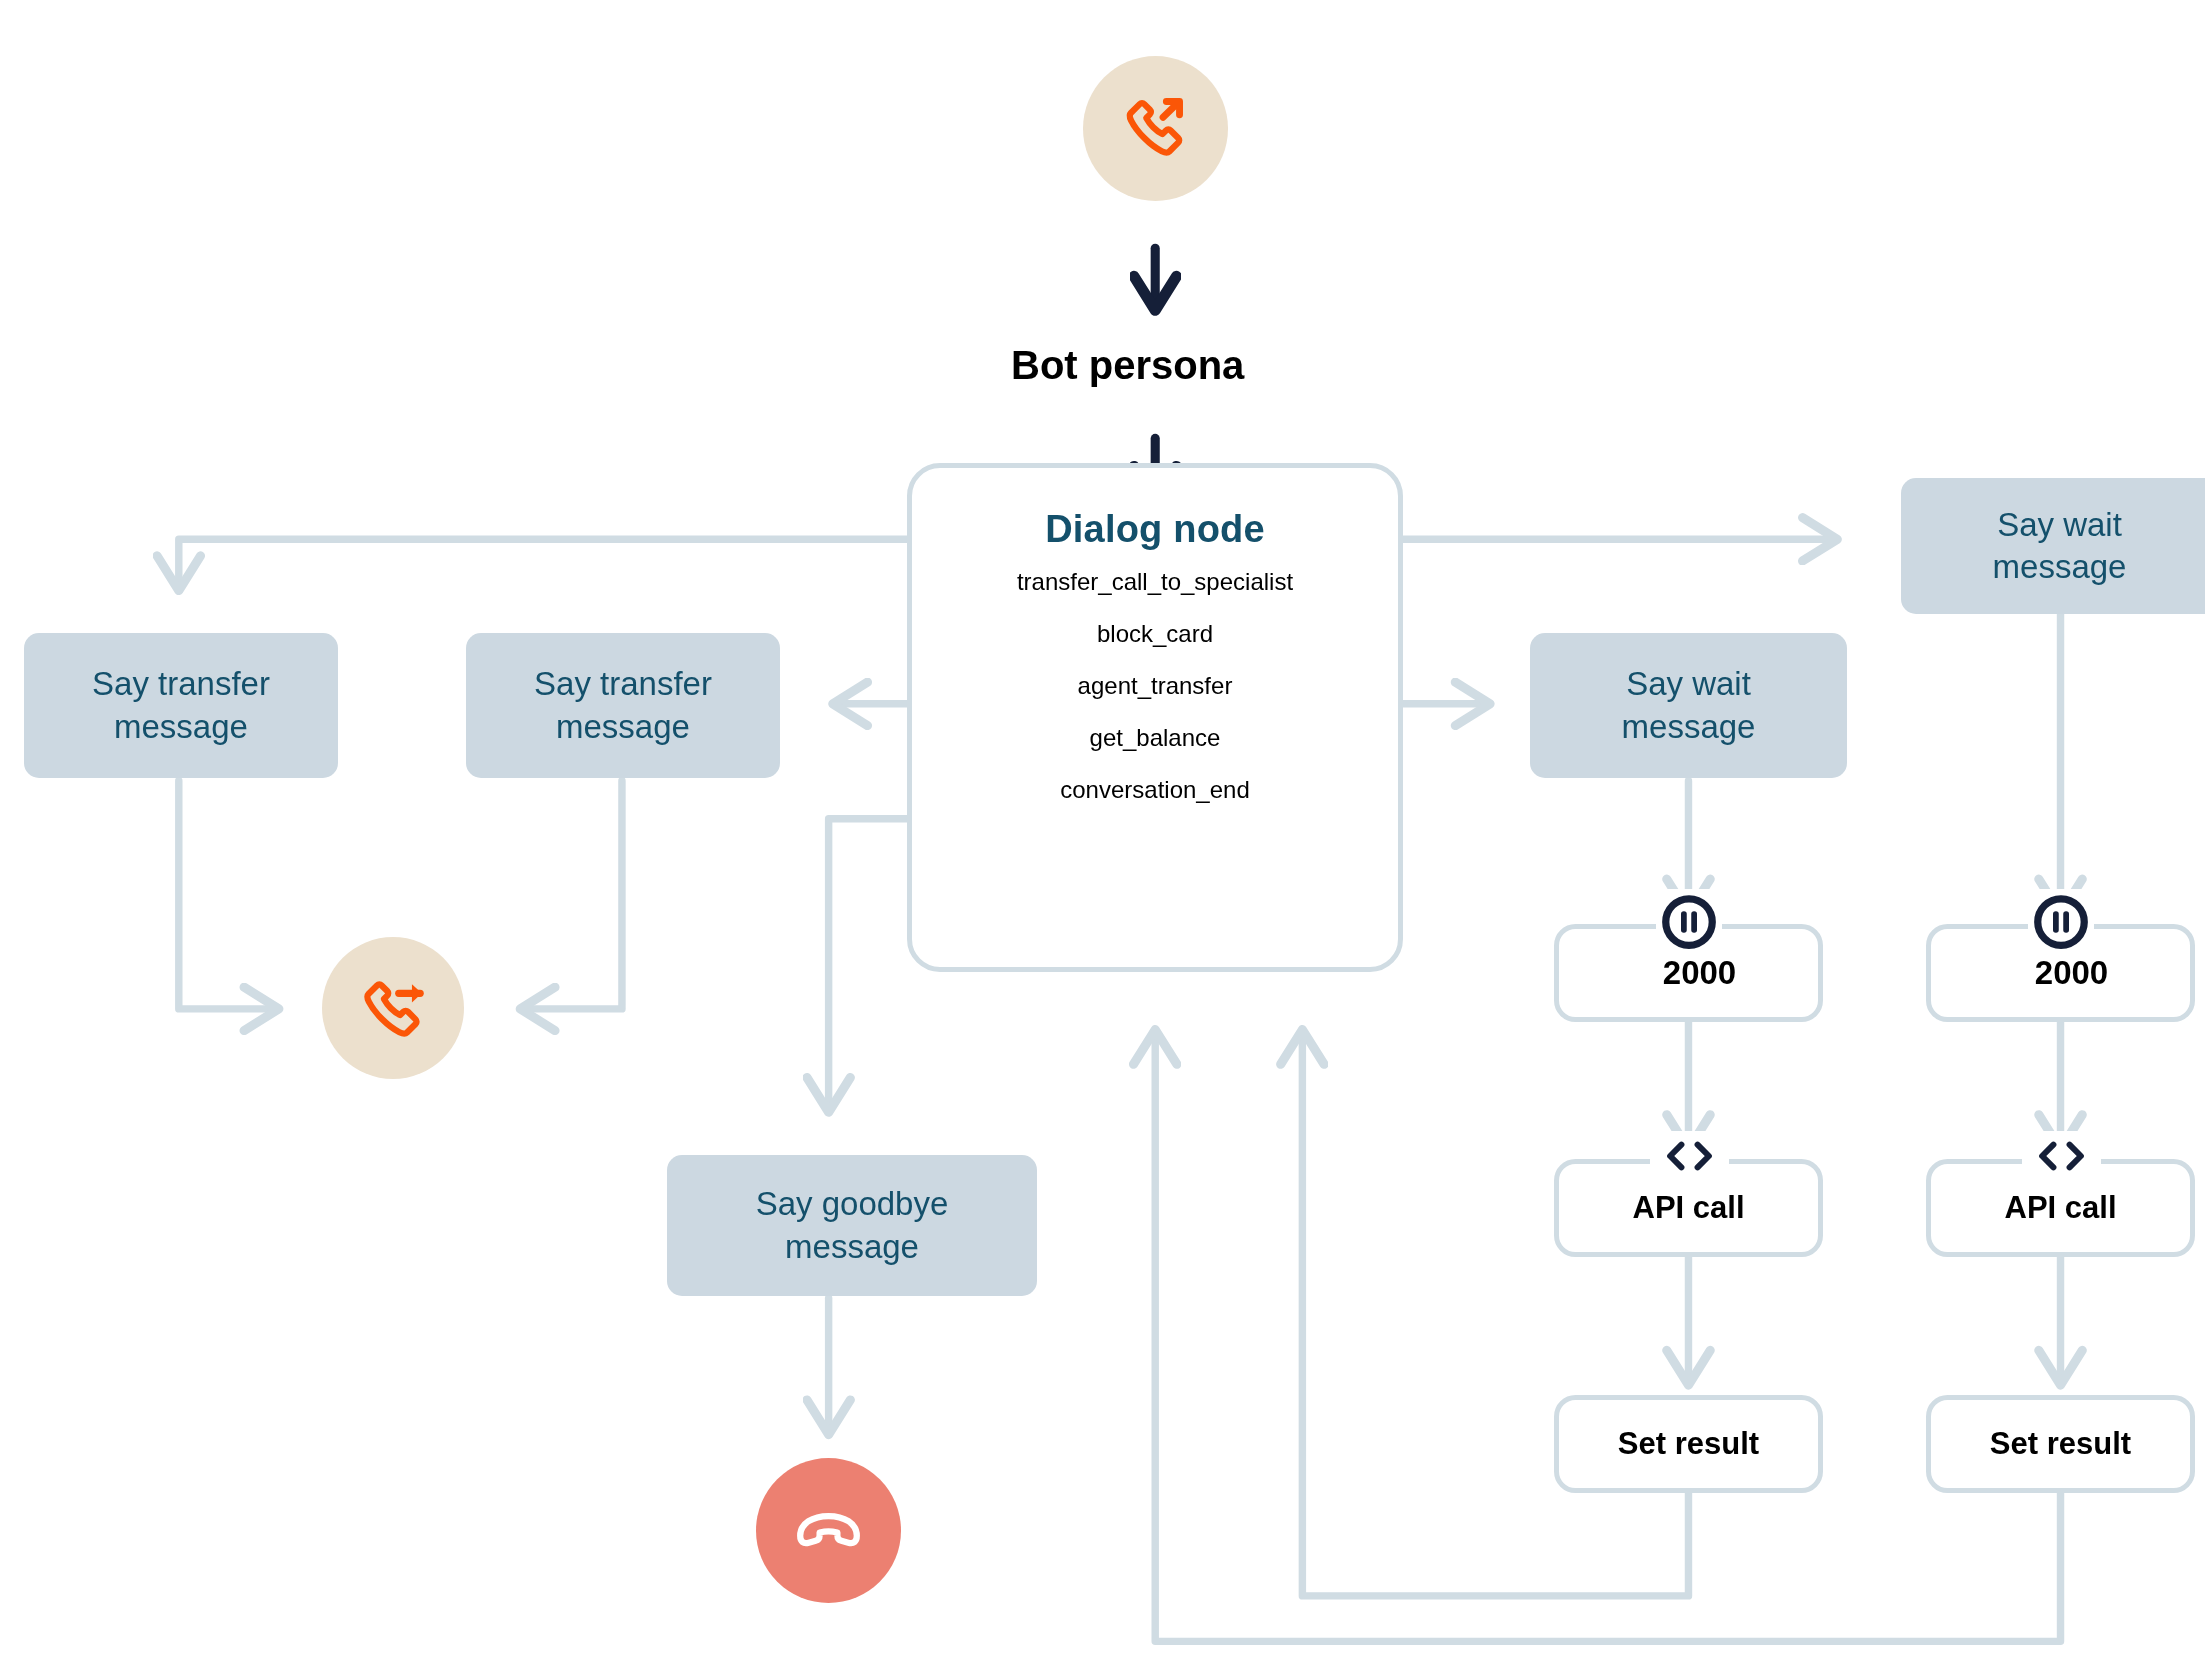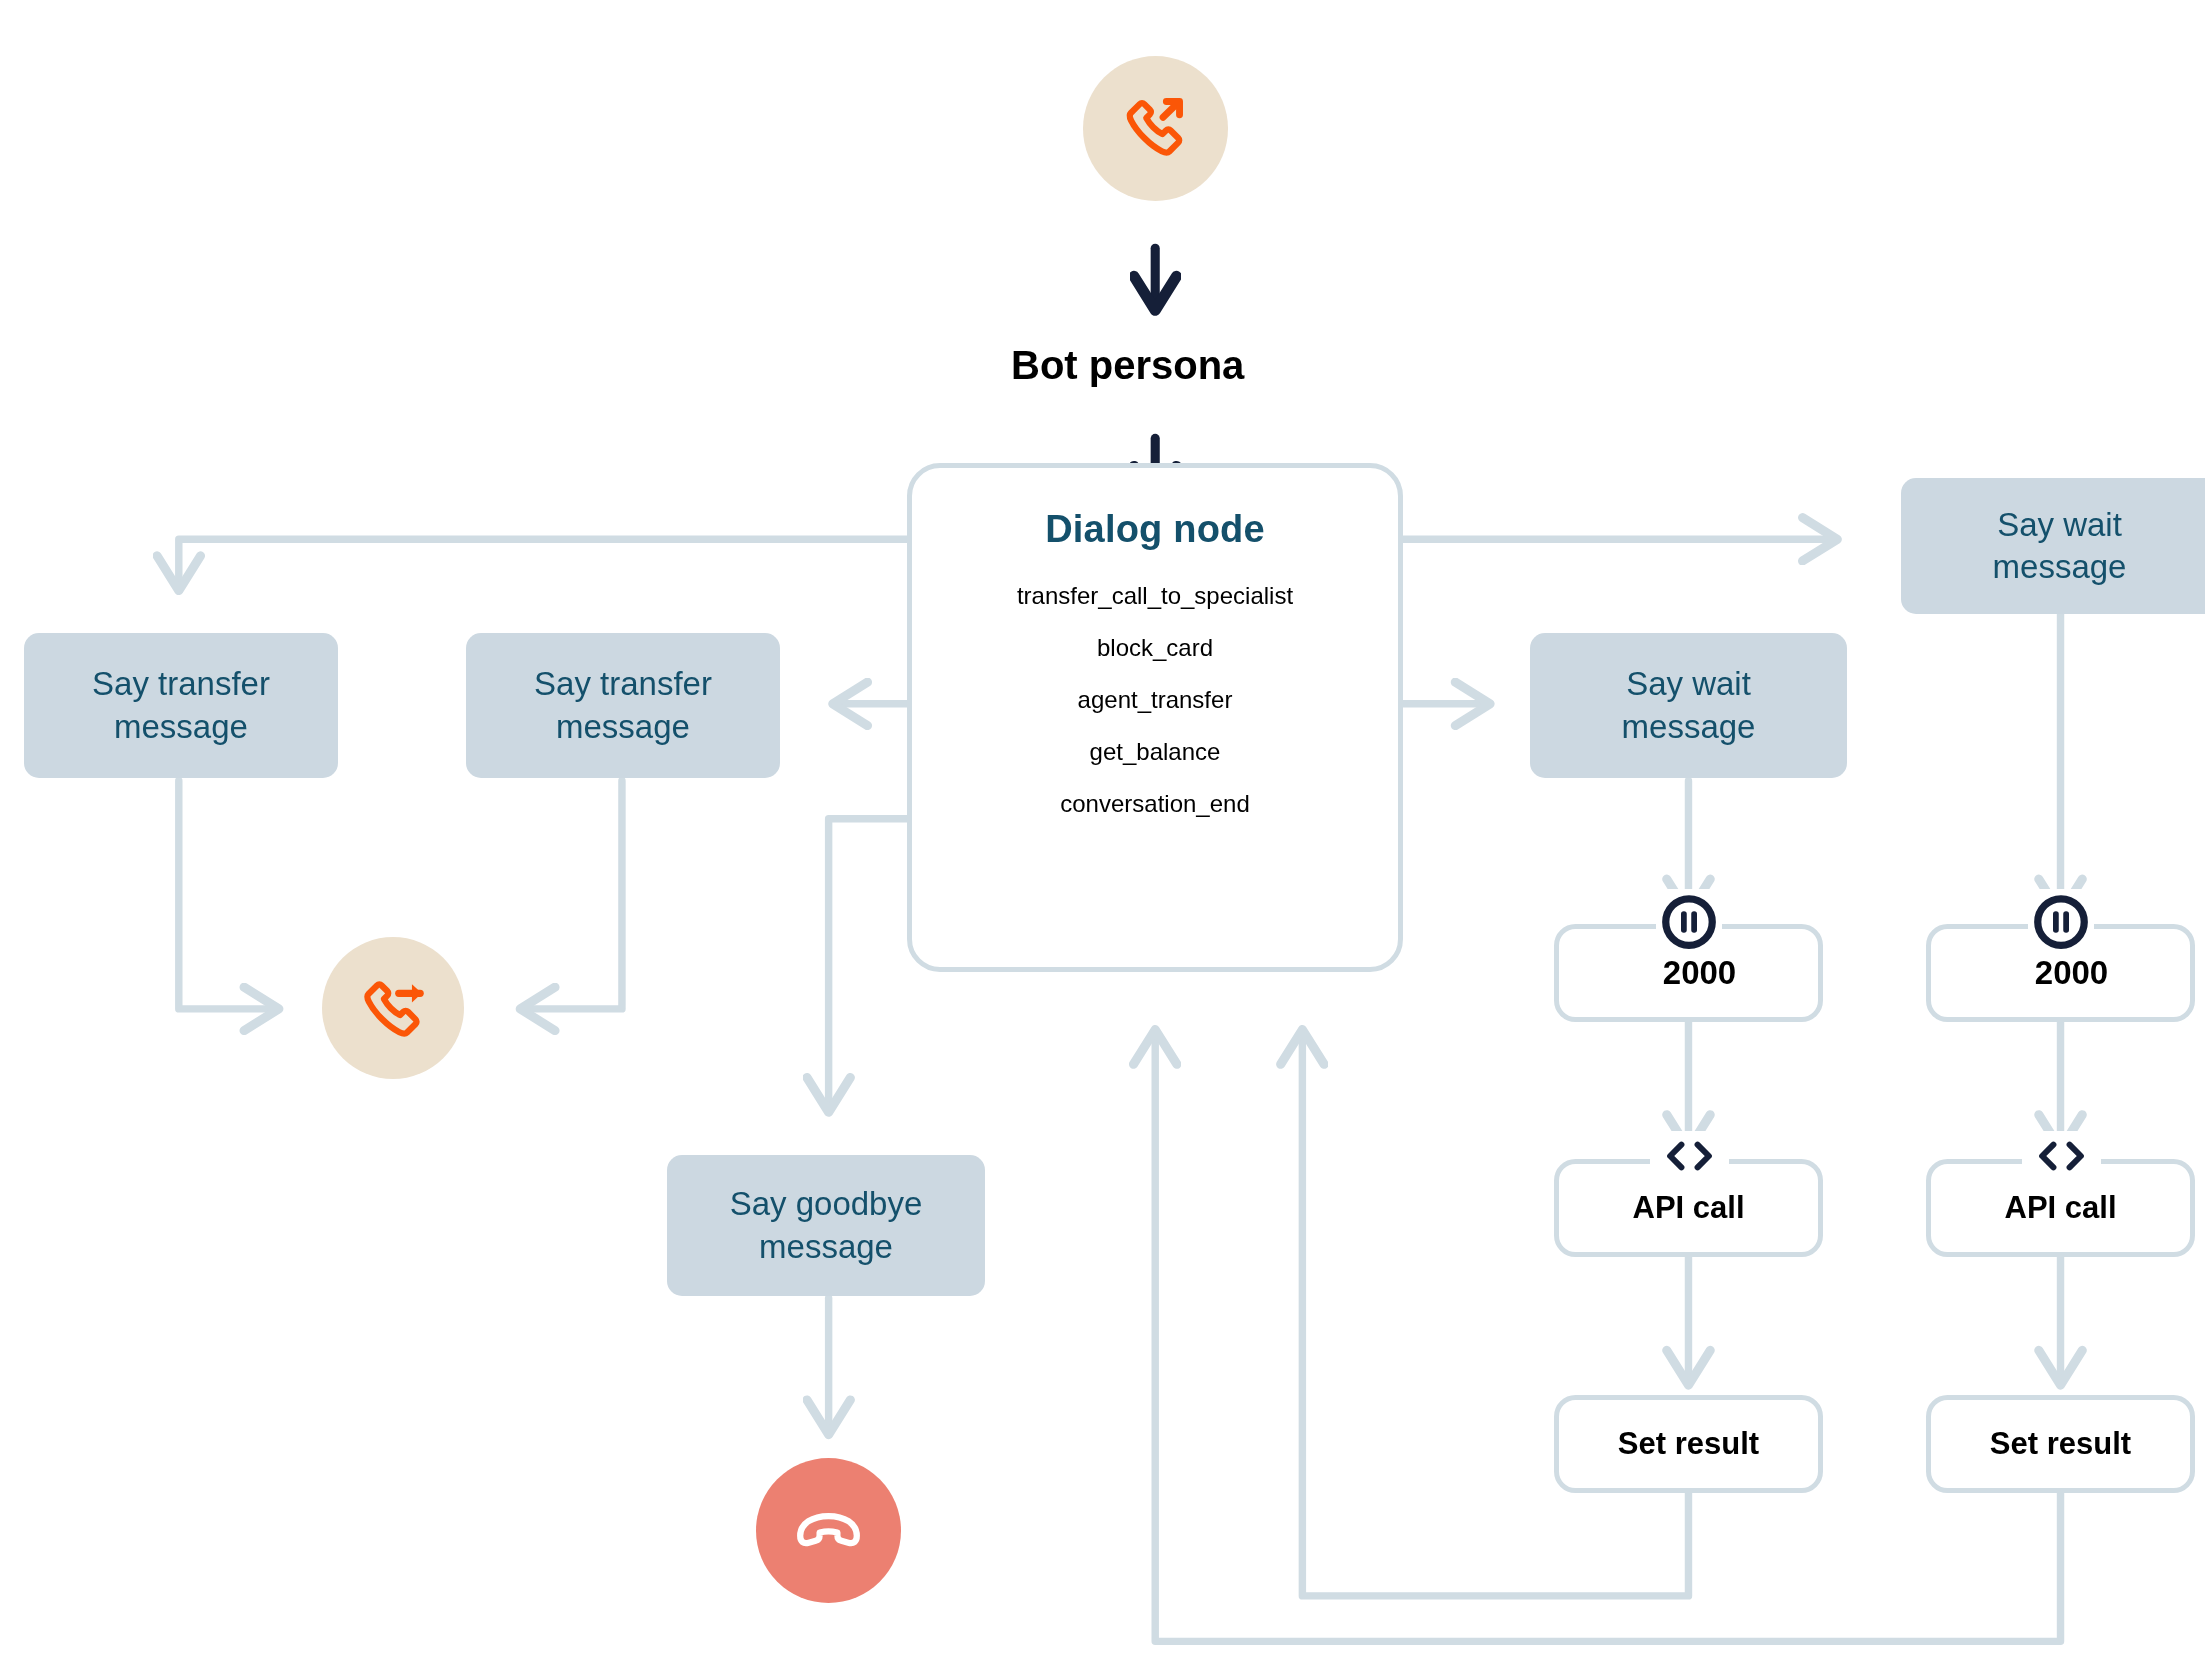--- a/index.html
+++ b/index.html
@@ -28,21 +28,21 @@
   .outline .lbl{display:block;}
 
   .dialog{
     position:absolute;box-sizing:border-box;
     background:#ffffff;border:5.8px solid #d0dce3;border-radius:33px;
     display:flex;flex-direction:column;align-items:center;
     padding-top:40px;
   }
   .dialog .title{
     color:#14506b;font-size:38px;font-weight:700;letter-spacing:0.2px;
-    margin-bottom:31px;
+    margin-bottom:17px;
   }
   .dialog .intent{
     color:#000000;font-size:24px;font-weight:400;margin:0 0 24px 0;
   }
 
   .persona{
     position:absolute;color:#000000;font-size:40px;font-weight:700;
     white-space:nowrap;
   }
 
@@ -155,21 +155,21 @@
       <path d="M7.0 5.0 L4.4 7.6 c-.5.5-.4 1.3 .1 2.3 .9 1.8 2.3 3.6 4 5.3
                1.7 1.7 3.5 3.1 5.3 4 1 .5 1.8 .6 2.3 .1 l2.6-2.6
                c.4-.4 .4-1 0-1.4 l-2.3-2.3 c-.4-.4-1-.4-1.4 0 l-1.0 1.0
                c-1.1-.6-2-1.3-2.8-2.1 -.8-.8-1.5-1.7-2.1-2.8 l1.0-1.0
                c.4-.4 .4-1 0-1.4 L8.4 5.0 c-.4-.4-1-.4-1.4 0 Z" stroke="#fb5607" stroke-width="1.9" stroke-linejoin="round"></path>
       <path d="M13.6 7.4 L20.1 7.4" stroke="#fb5607" stroke-width="2.2" stroke-linecap="round"></path>
       <path d="M17.6 4.6 L20.6 7.4 L17.6 10.2 Z" fill="#fb5607"></path>
     </svg>
   </div>
 
-  <div class="node msgbox" style="left:661px;top:1155px;width:318px;height:141px;">
+  <div class="node msgbox" style="left:661px;top:1155px;width:370px;height:141px;">
     <span>
       <span>Say goodbye</span><br>
       <span>message</span>
     </span>
   </div>
 
   <div class="circ coral" style="left:750px;top:1458px;width:145px;height:145px;">
     <svg width="79" height="79" viewBox="0 0 24 24" fill="none">
       <path d="M3.4 13.6 c0-3.8 3.9-6.0 8.6-6.0 4.7 0 8.6 2.2 8.6 6.0
                0 .9-.2 1.5-.7 1.9 -.5.4-1.2 .4-1.9 .2 l-2.1-.6

